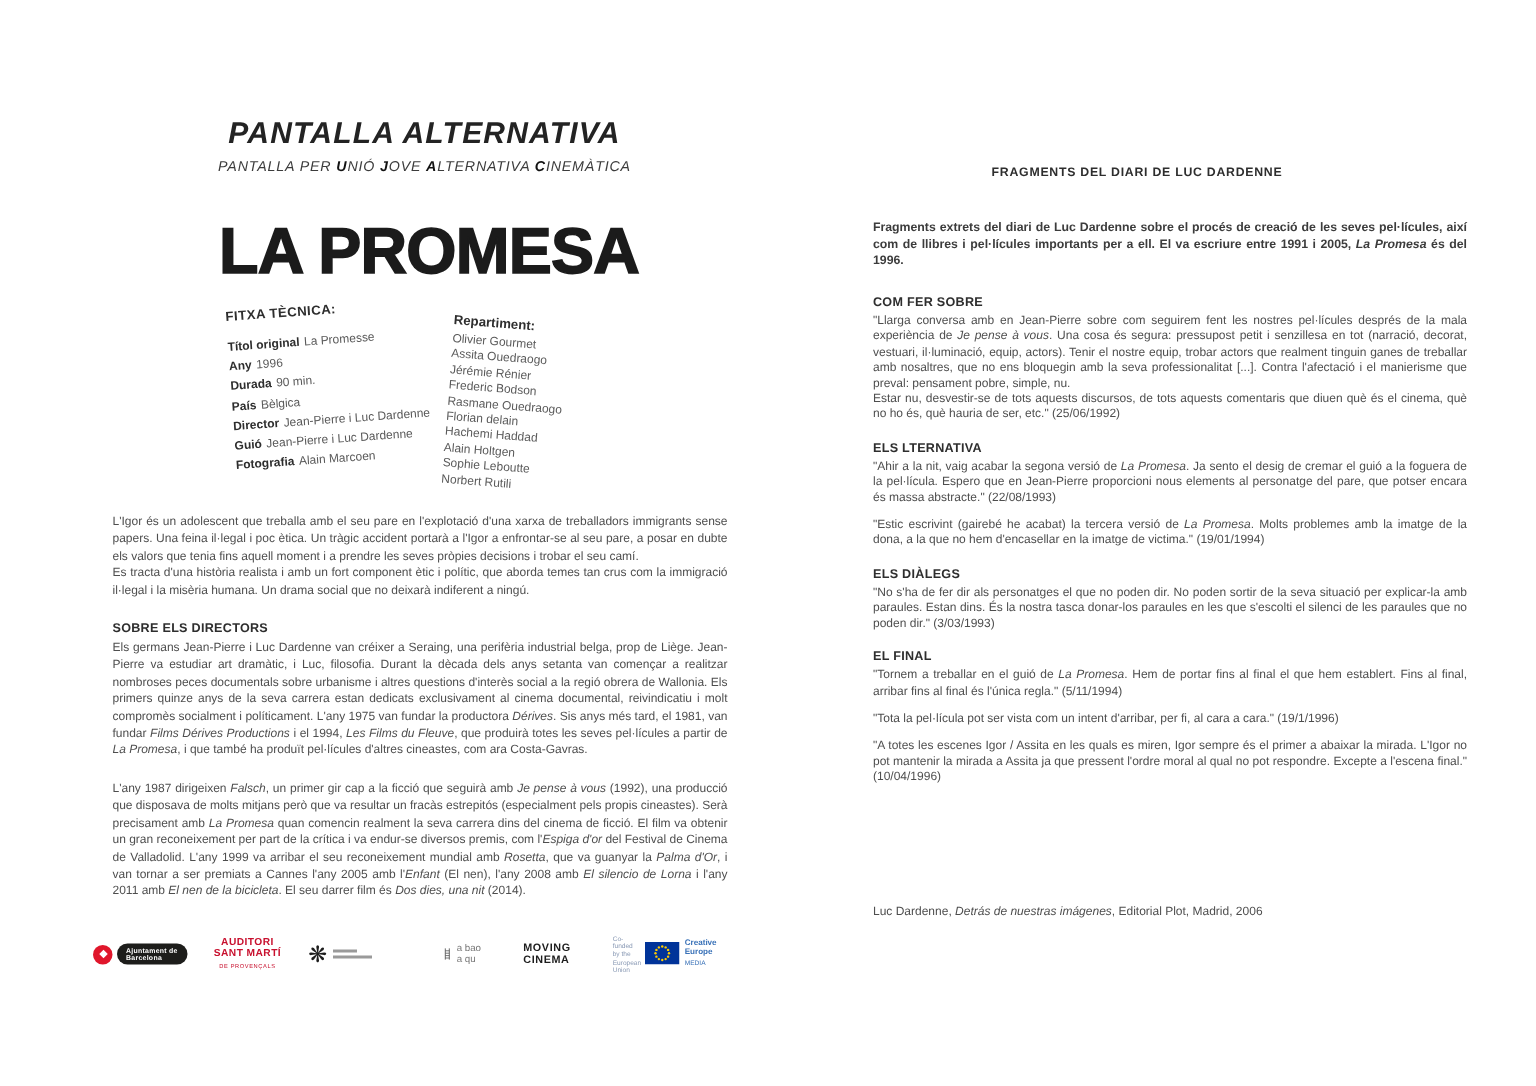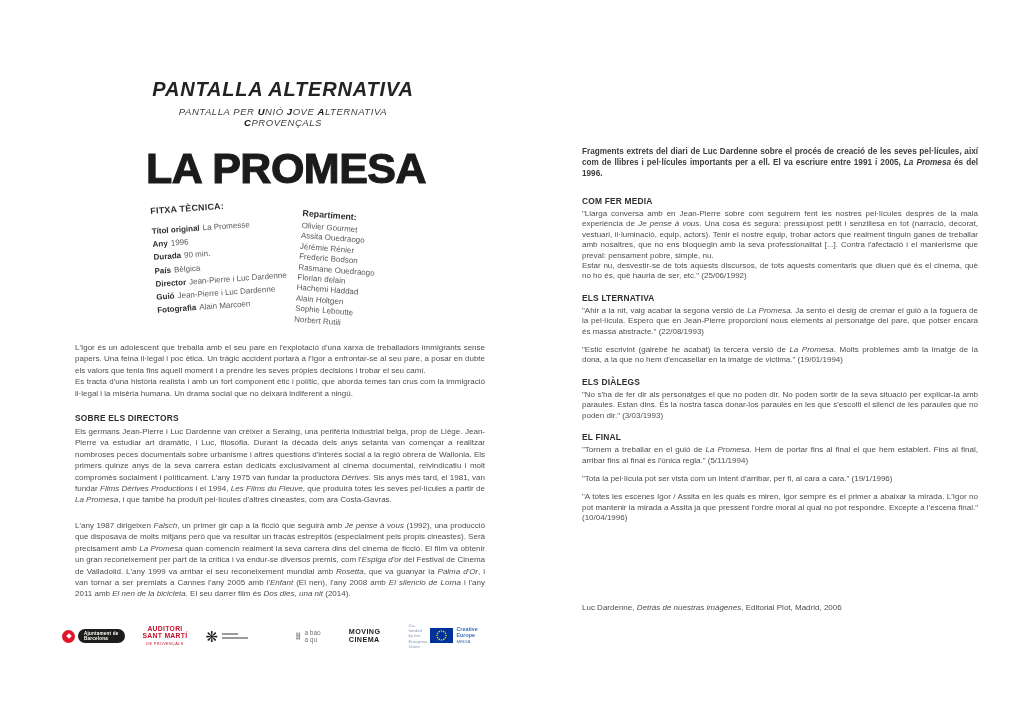--- a/index.html
+++ b/index.html
@@ -77,21 +77,21 @@
   .eu-right{display:flex;flex-direction:column;font-size:5.4px;line-height:5.9px;color:#3a72b8;font-weight:700;}
   .eu-r2{font-size:4.4px;font-weight:400;}
 </style>
 </head>
 <body>
 
 <div class="page">
 
   <div class="pa-header">
     <div class="pa-title">PANTALLA ALTERNATIVA</div>
-    <div class="pa-sub"><span class="seg-n">PANTALLA PER </span><span class="seg-b">U</span><span class="seg-n">NIÓ </span><span class="seg-b">J</span><span class="seg-n">OVE </span><span class="seg-b">A</span><span class="seg-n">LTERNATIVA </span><span class="seg-b">C</span><span class="seg-n">PROVENÇALS</span></div>
+    <div class="pa-sub"><span class="seg-n">PANTALLA PER </span><span class="seg-b">U</span><span class="seg-n">NIÓ </span><span class="seg-b">J</span><span class="seg-n">OVE </span><span class="seg-b">A</span><span class="seg-n">LTERNATIVA </span><span class="seg-b">C</span><span class="seg-n">INEMÀTICA</span></div>
   </div>
 
   <h1 class="film-title">LA PROMESA</h1>
 
   <div class="fitxa">
     <div class="fx-h">FITXA TÈCNICA:</div>
     <div>
         <div class="fx-row"><span class="fx-l">Títol original</span><span class="fx-v">La Promesse</span></div>
         <div class="fx-row"><span class="fx-l">Any</span><span class="fx-v">1996</span></div>
         <div class="fx-row"><span class="fx-l">Durada</span><span class="fx-v">90 min.</span></div>
@@ -194,24 +194,25 @@
         </svg>
         <span class="eu-right">
           <span class="eu-r1">Creative</span>
           <span class="eu-r1">Europe</span>
           <span class="eu-r2">MEDIA</span>
         </span>
       </div>
     </div>
   </div>
 
+  <div class="rp-header">FRAGMENTS DEL DIARI DE LUC DARDENNE</div>
   <p class="rp-intro">Fragments extrets del diari de Luc Dardenne sobre el procés de creació de les seves pel·lícules, així com de llibres i pel·lícules importants per a ell. El va escriure entre 1991 i 2005, <i>La Promesa</i> és del 1996.</p>
   <div class="cols right">
       <section class="sec">
-        <h3 class="sec-h">COM FER MEDIA</h3>
+        <h3 class="sec-h">COM FER SOBRE</h3>
         <p class="sec-p">"Llarga conversa amb en Jean-Pierre sobre com seguirem fent les nostres pel·lícules després de la mala experiència de <i>Je pense à vous</i>. Una cosa és segura: pressupost petit i senzillesa en tot (narració, decorat, vestuari, il·luminació, equip, actors). Tenir el nostre equip, trobar actors que realment tinguin ganes de treballar amb nosaltres, que no ens bloquegin amb la seva professionalitat [...]. Contra l'afectació i el manierisme que preval: pensament pobre, simple, nu.
 Estar nu, desvestir-se de tots aquests discursos, de tots aquests comentaris que diuen què és el cinema, què no ho és, què hauria de ser, etc." (25/06/1992)</p>
       </section>
       <section class="sec">
         <h3 class="sec-h">ELS LTERNATIVA</h3>
         <p class="sec-p">"Ahir a la nit, vaig acabar la segona versió de <i>La Promesa</i>. Ja sento el desig de cremar el guió a la foguera de la pel·lícula. Espero que en Jean-Pierre proporcioni nous elements al personatge del pare, que potser encara és massa abstracte." (22/08/1993)</p>
         <p class="sec-p">"Estic escrivint (gairebé he acabat) la tercera versió de <i>La Promesa</i>. Molts problemes amb la imatge de la dona, a la que no hem d'encasellar en la imatge de victima." (19/01/1994)</p>
       </section>
       <section class="sec">
         <h3 class="sec-h">ELS DIÀLEGS</h3>

